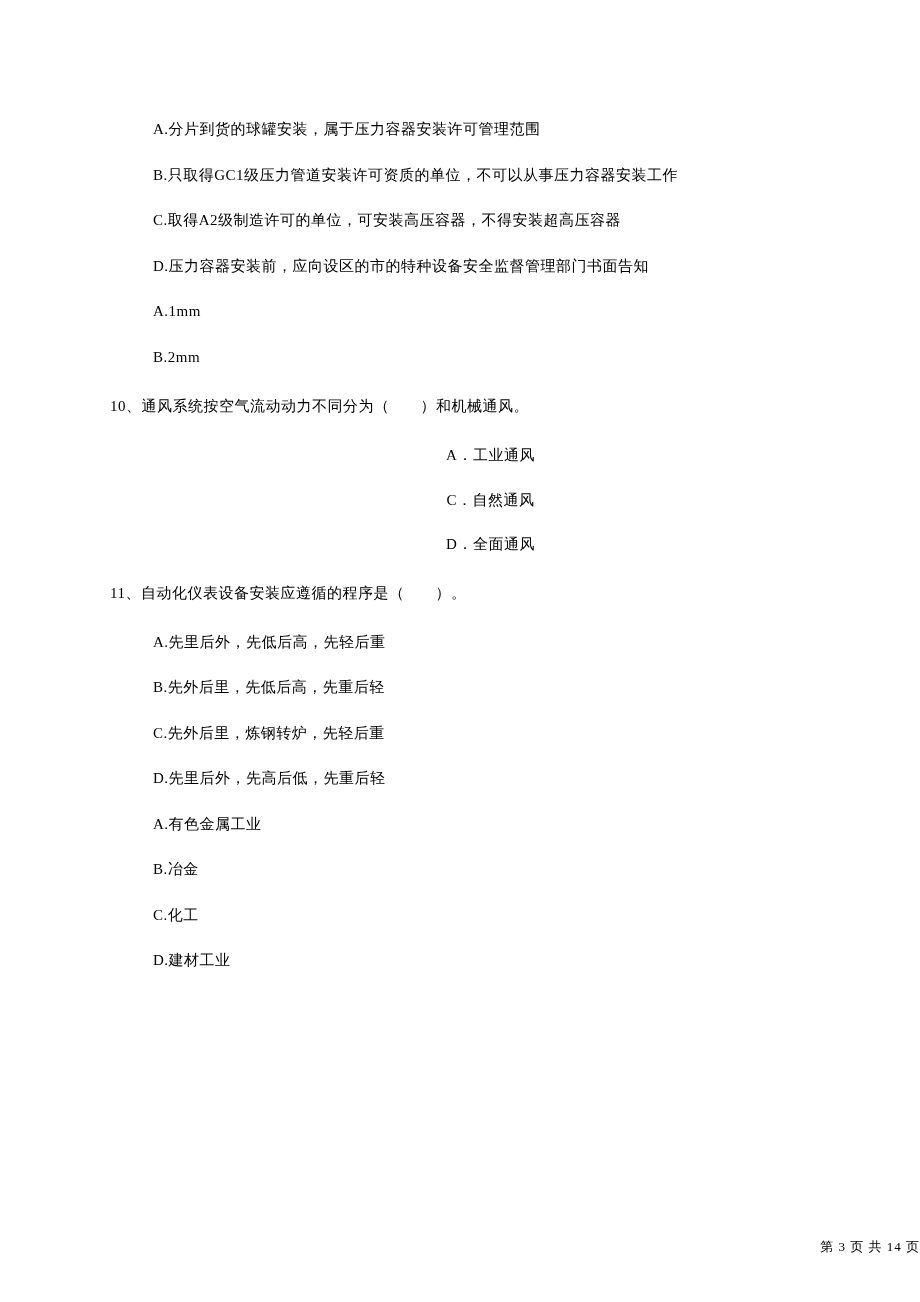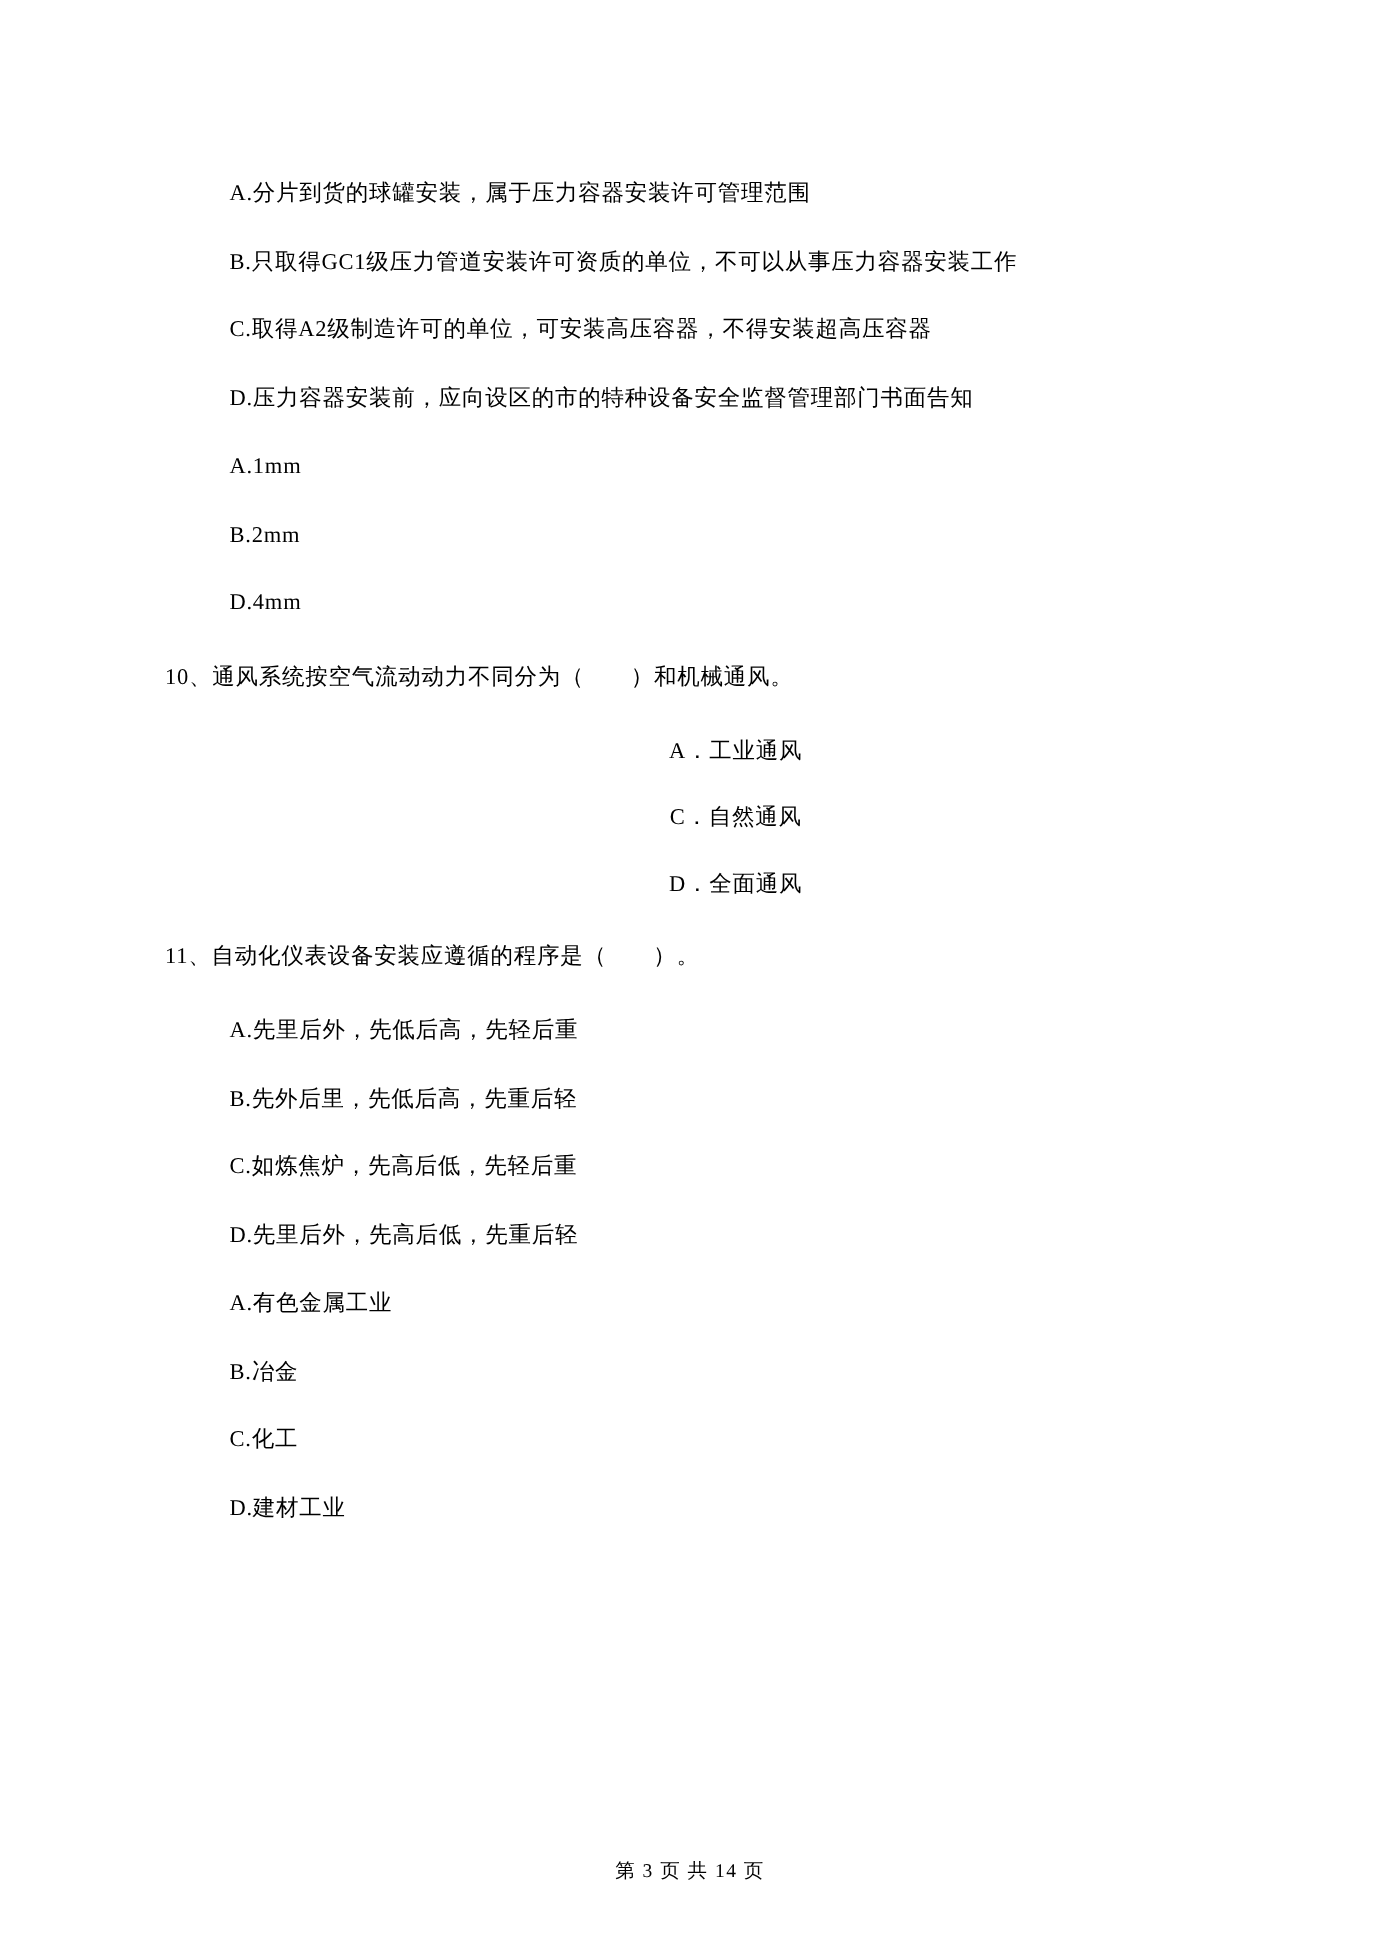--- a/index.html
+++ b/index.html
@@ -16,53 +16,52 @@
   }
   .option { margin-left: 43px; margin-bottom: 23px; letter-spacing: 0.5px; }
   .option-wide { margin-left: 61px; margin-bottom: 22px; letter-spacing: 0.5px; text-align: center; }
   .question { margin-bottom: 23px; line-height: 2; letter-spacing: 0.5px; }
   .q-block { margin-bottom: 0; }
   .footer {
     position: absolute;
     bottom: 46px;
     width: 100%;
     left: 0;
-    text-align: center;
+    text-align: right;
     font-size: 13px;
     letter-spacing: 1px;
   }
 </style>
 </head>
 <body>
 
 <div class="q-block">
   <div class="option">A.分片到货的球罐安装，属于压力容器安装许可管理范围</div>
   <div class="option">B.只取得GC1级压力管道安装许可资质的单位，不可以从事压力容器安装工作</div>
   <div class="option">C.取得A2级制造许可的单位，可安装高压容器，不得安装超高压容器</div>
   <div class="option">D.压力容器安装前，应向设区的市的特种设备安全监督管理部门书面告知</div>
 </div>
 
 <div class="q-block">
   <div class="option">A.1mm</div>
   <div class="option">B.2mm</div>
-  <div class="option">D.4mm</div>
 </div>
 
 <div class="q-block">
   <div class="question">10、通风系统按空气流动动力不同分为（　　）和机械通风。</div>
   <div class="option-wide">A．工业通风</div>
   <div class="option-wide">C．自然通风</div>
   <div class="option-wide">D．全面通风</div>
 </div>
 
 <div class="q-block">
   <div class="question">11、自动化仪表设备安装应遵循的程序是（　　）。</div>
   <div class="option">A.先里后外，先低后高，先轻后重</div>
   <div class="option">B.先外后里，先低后高，先重后轻</div>
-  <div class="option">C.如炼焦炉，先高后低，先轻后重</div>
+  <div class="option">C.先外后里，炼钢转炉，先轻后重</div>
   <div class="option">D.先里后外，先高后低，先重后轻</div>
 </div>
 
 <div class="q-block">
   <div class="option">A.有色金属工业</div>
   <div class="option">B.冶金</div>
   <div class="option">C.化工</div>
   <div class="option">D.建材工业</div>
 </div>
 

